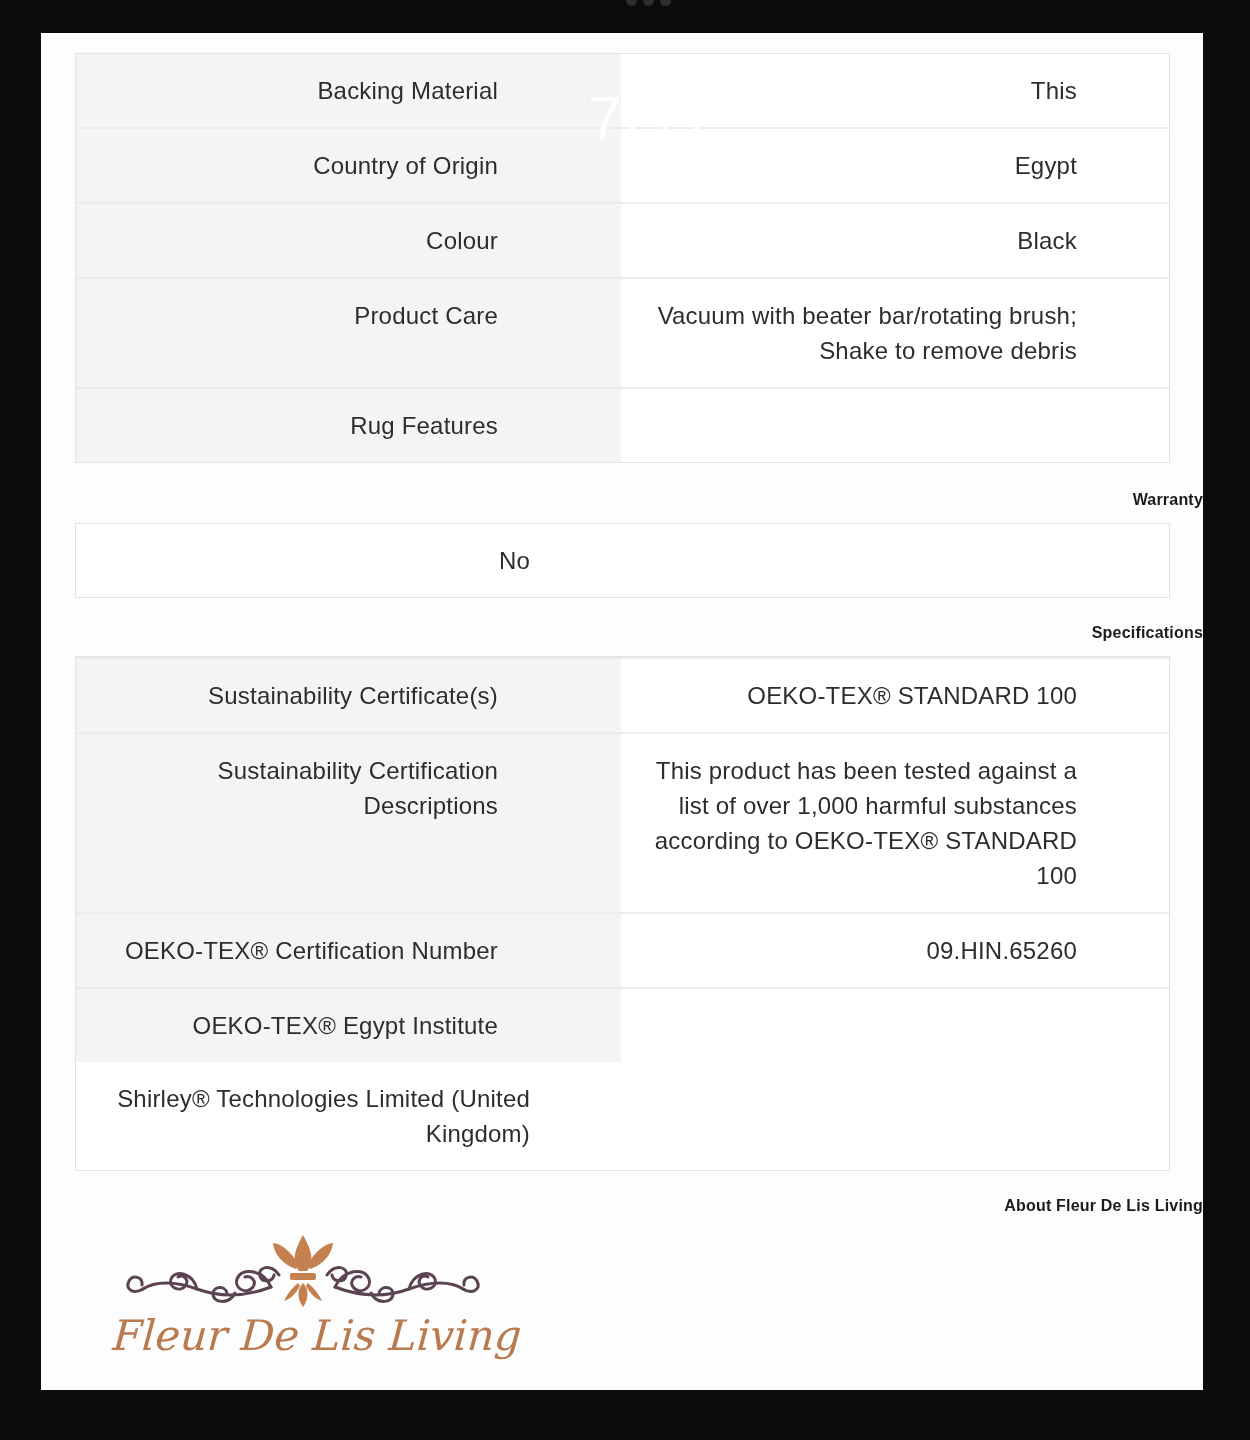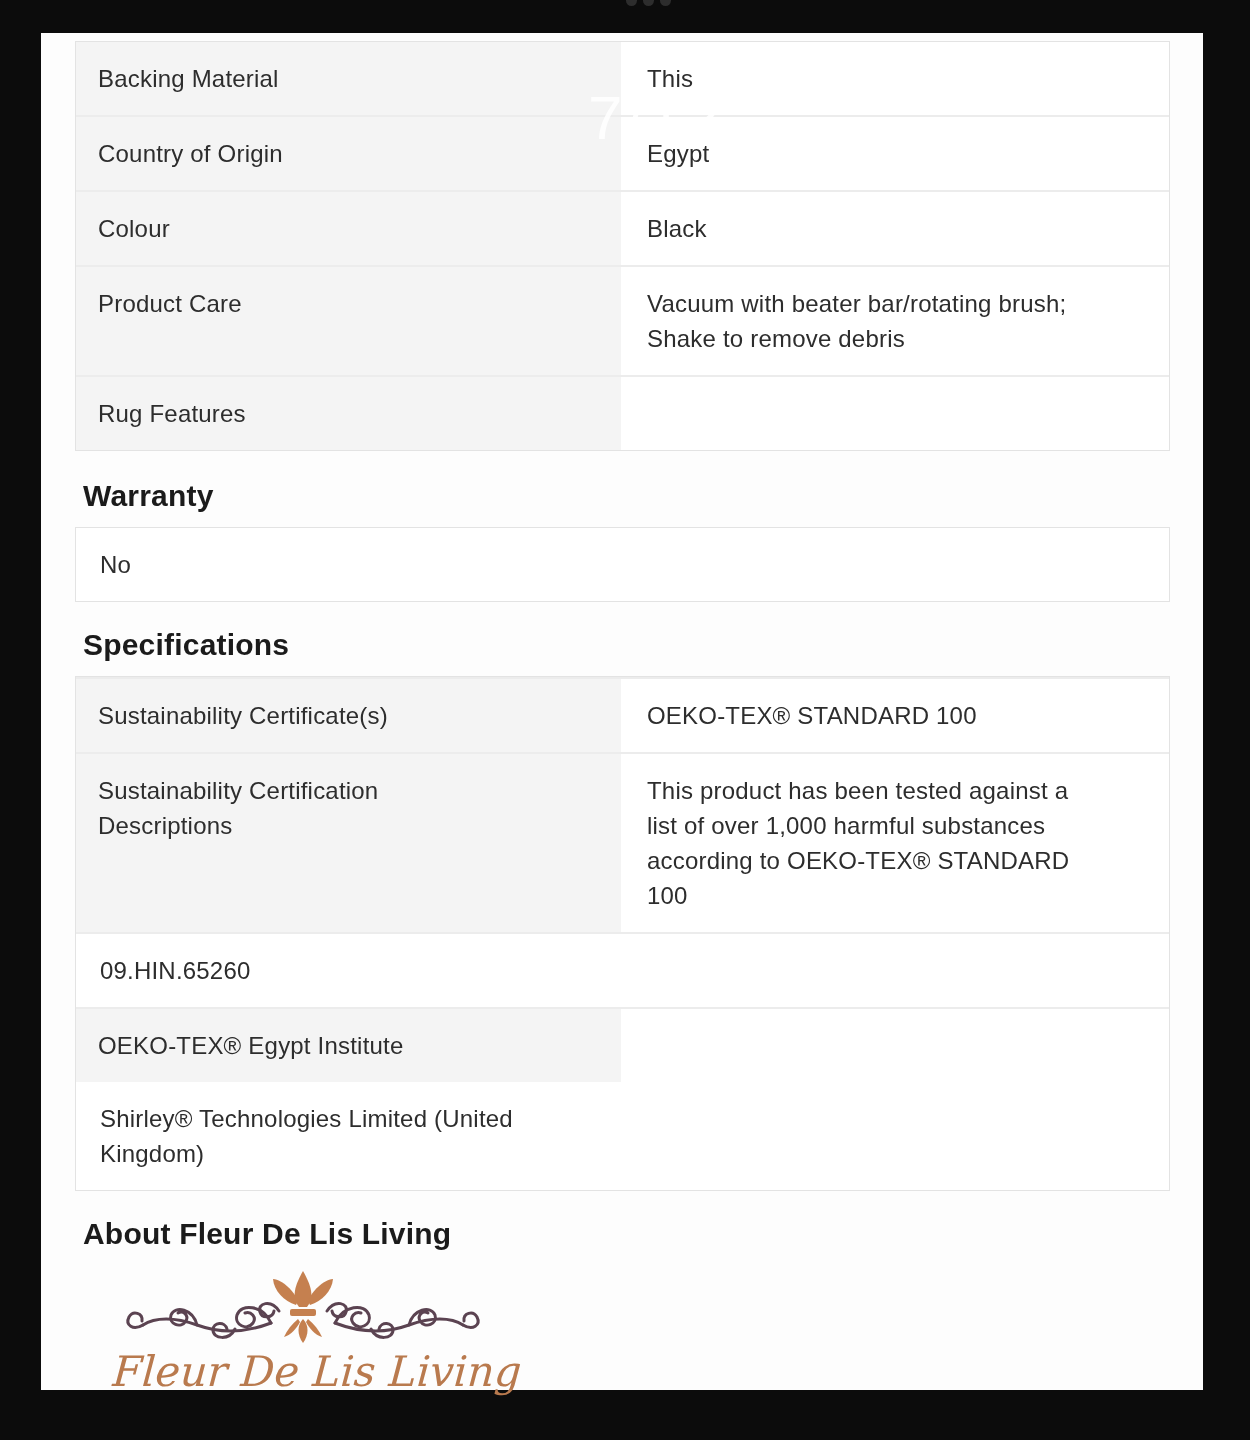--- a/index.html
+++ b/index.html
@@ -30,21 +30,22 @@
     color: rgba(255,255,255,0.88);
     pointer-events: none;
   }
 
   
   .panel {
     position: absolute; left: 41px; top: 33px;
     width: 1162px; height: 1357px;
     background: #fdfdfd;
     box-sizing: border-box;
-    padding-top: 8px;
+    padding-top: 20px;
+    text-align: right;
   }
 
   .spec-table {
     width: 1093px;
     margin-left: 34px;
     border: 1px solid #e3e3e3;
     background: #ffffff;
   }
   .t-row { display: flex; border-bottom: 2px solid #ececec; }
   .t-row:last-child { border-bottom: none; flex-direction: column; }
@@ -57,21 +58,21 @@
   .t-label {
     width: 547px; background: #f4f4f4;
     border-right: 2px solid #ffffff;
     flex-shrink: 0;
   }
   .t-label .inner { max-width: 400px; }
   .t-value { flex: 1; background: #ffffff; padding-left: 24px; }
   .t-value .inner { max-width: 430px; }
 
   .section-heading {
-    font-size: 30px; font-weight: bold; color: #1b1b1b;
+    font-size: 16px; font-weight: bold; color: #1b1b1b;
     margin: 26px 0 14px 42px;
     letter-spacing: 0.2px;
   }
   .section-heading.first-gap { margin-top: 28px; }
 
   
   .brand-logo { margin: 16px 0 0 72px; width: 380px; }
   .logo-script {
     margin-top: -10px;
     font-family: "DejaVu Serif", serif;
@@ -158,20 +159,23 @@
     </div>
     <div class="t-row">
       <div class="t-cell t-label">
           <div class="inner">Sustainability Certification Descriptions</div>
         </div>
       <div class="t-cell t-value">
           <div class="inner">This product has been tested against a list of over 1,000 harmful substances according to OEKO-TEX® STANDARD 100</div>
         </div>
     </div>
     <div class="t-row">
+      <div class="t-cell t-label">
+          <div class="inner">OEKO-TEX® Certification Number</div>
+        </div>
       <div class="t-cell t-value">
           <div class="inner">09.HIN.65260</div>
         </div>
     </div>
     <div class="t-row">
       <div class="t-cell t-label">
           <div class="inner">OEKO-TEX® Egypt Institute</div>
         </div>
       <div class="t-cell t-value">
           <div class="inner">Shirley® Technologies Limited (United Kingdom)</div>

